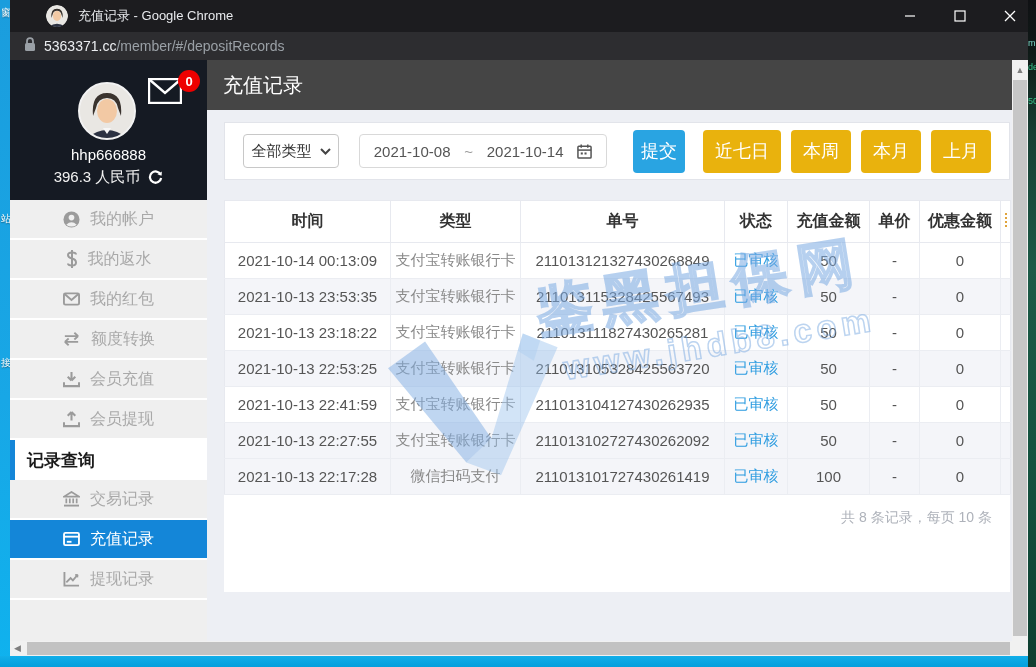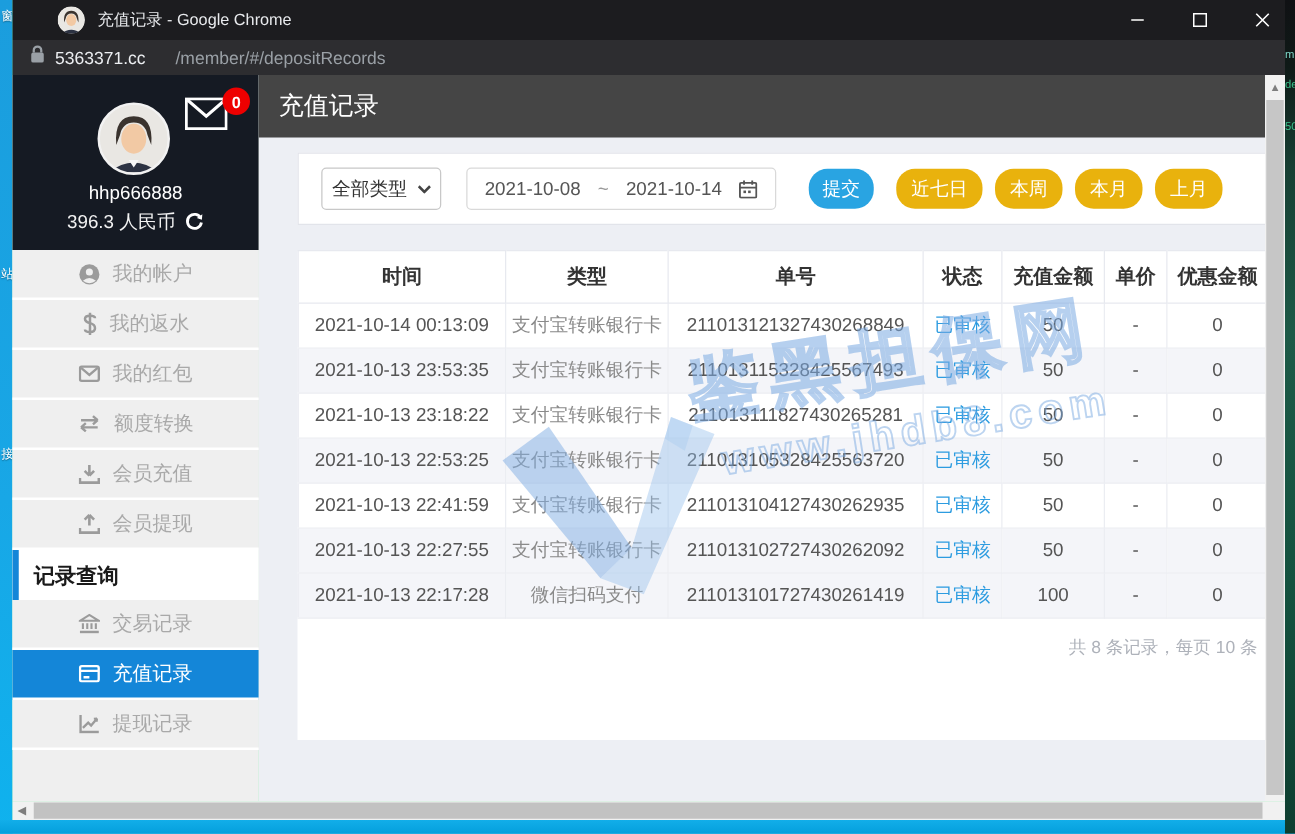--- a/index.html
+++ b/index.html
@@ -30,21 +30,21 @@
     color:#e8eaed; font-size:13px; }
   .win-btn { position:absolute; top:0; width:44px; height:32px; display:flex;
     align-items:center; justify-content:center; color:#fff; }
   .win-btn svg { display:block; }
   .btn-min { left:878px; } .btn-max { left:928px; } .btn-close { left:978px; }
 
   .urlbar { position:absolute; left:0; top:32px; width:100%; height:28px; background:#2d2d30;
     display:flex; align-items:center; }
   .lock-icon { margin-left:14px; margin-right:8px; }
   .url-host { color:#eceef1; font-size:14px; font-weight:normal; }
-  .url-path { color:#9aa0a6; font-size:14px;margin-left:24px; }
+  .url-path { color:#9aa0a6; font-size:14px; }
 
   
   .sidebar { position:absolute; left:0; top:60px; width:197px; height:581px; background:#efefef; }
   .profile { position:absolute; left:0; top:0; width:197px; height:140px; background:#151a23;
     color:#fff; }
   .avatar-wrap { position:absolute; left:68px; top:22px; width:58px; height:58px;
     border-radius:50%; border:2px solid #f2f2f2; overflow:hidden; background:#e9e7e3; }
   .mail-wrap { position:absolute; left:138px; top:18px; width:46px; height:40px; }
   .mail-badge { position:absolute; right:-6px; top:-8px; min-width:22px; height:22px;
     border-radius:11px; background:#ee0000; color:#fff; font-size:13px; font-weight:bold;
@@ -63,32 +63,32 @@
     color:#a9a9a9; font-size:16px; cursor:pointer; }
   .nav-item svg { flex:0 0 auto; }
   .nav-item.active { background:#1486d8; color:#fff; }
   .nav-item.active svg * { stroke:#fff; }
 
   
   .main { position:absolute; left:197px; top:60px; width:805px; height:581px; background:#edeff4; }
   .main-header { position:absolute; left:0; top:0; width:100%; height:50px; background:#454545; }
   .main-title { position:absolute; left:16px; top:0; height:50px; line-height:50px;
     color:#fff; font-size:20px; }
-  .content { position:absolute; left:16px; top:50px; width:100%; height:531px; }
+  .content { position:absolute; left:2px; top:50px; width:100%; height:531px; }
 
   .panel { position:absolute; left:15px; width:786px; background:#fff; }
   .filter-panel { top:12px; height:58px; border:1px solid #e2e4ea; display:flex;
     align-items:center; }
   .type-select { margin-left:18px; width:96px; height:34px; border:1px solid #c8c8c8;
     border-radius:4px; background:#fff; display:flex; align-items:center;
     justify-content:center; gap:8px; font-size:15px; color:#333; cursor:pointer; }
   .date-range { margin-left:20px; width:248px; height:34px; border:1px solid #d9d9d9;
     border-radius:4px; display:flex; align-items:center; justify-content:space-evenly;
     font-size:15px; color:#555; cursor:pointer; }
-  .btn { height:32px; border:none; border-radius:15px; color:#fff; font-size:15px;
+  .btn { height:43px; border:none; border-radius:4px; color:#fff; font-size:18px;
     cursor:pointer; font-family:inherit; }
   .btn-submit { margin-left:26px; width:52px; background:#29a4e2; }
   .btn-quick { margin-left:18px; padding:0 12px; background:#e9b20d; }
   .btn-quick + .btn-quick { margin-left:10px; }
 
   .table-panel { top:90px; height:392px; }
   table { border-collapse:collapse; table-layout:fixed; width:786px;
     border:1px solid #e7e9ef; }
   col.c-time{width:166px} col.c-type{width:130px} col.c-order{width:204px}
   col.c-status{width:63px} col.c-amount{width:82px} col.c-price{width:50px}

